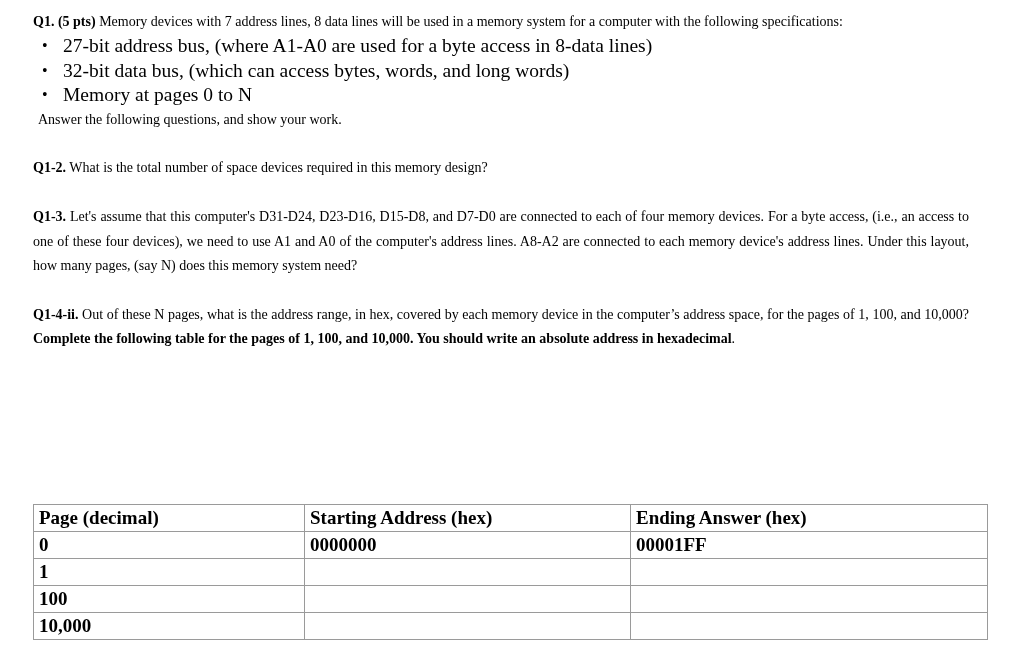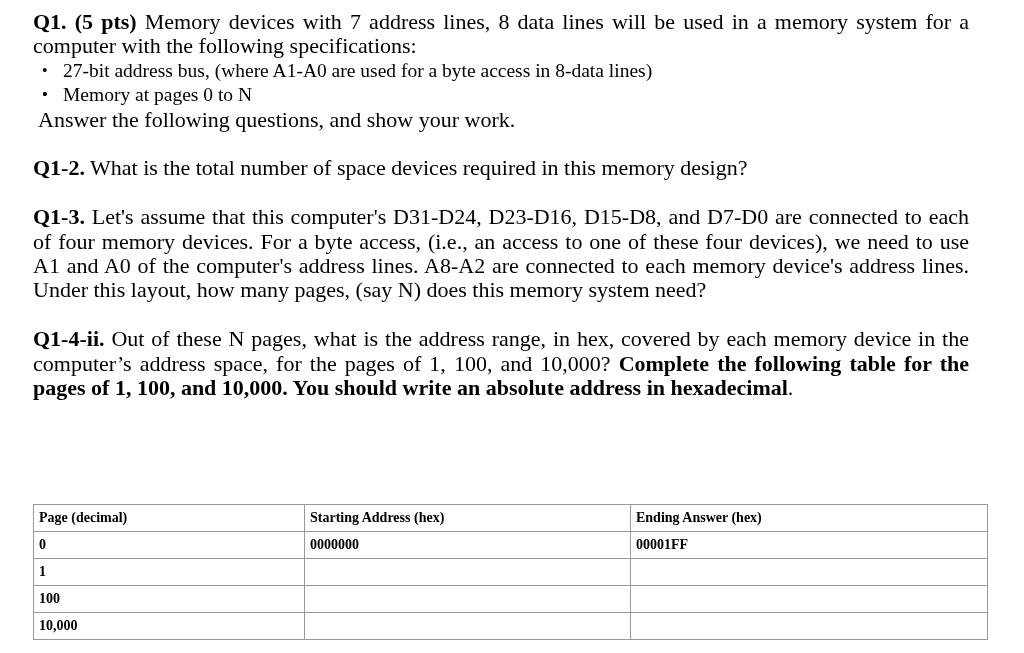--- a/index.html
+++ b/index.html
@@ -21,21 +21,21 @@
     background: #ffffff;
   }
   .content {
     position: absolute;
     left: 33px;
     top: 10px;
     width: 936px;
   }
   p {
     margin: 0;
-    font-size: 22px;
+    font-size: 14px;
     line-height: 24.4px;
   }
   .justify {
     text-align: justify;
     text-justify: inter-word;
   }
   b, .b {
     font-weight: bold;
   }
   .intro {
@@ -74,21 +74,21 @@
   table.addr-table {
     border-collapse: collapse;
     width: 936px;
     table-layout: fixed;
     background: #ffffff;
   }
   table.addr-table td {
     border: 1px solid #9a9a9a;
     height: 26px;
     padding: 0 0 0 5px;
-    font-size: 14px;
+    font-size: 19px;
     font-weight: bold;
     vertical-align: middle;
     line-height: 22px;
     white-space: nowrap;
     overflow: hidden;
   }
   table.addr-table tr.head td {
     font-weight: bold;
   }
   .col-a { width: 265px; }
@@ -99,21 +99,21 @@
 <body>
 
 <div class="page">
 
   <div class="content">
 
     <p class="intro"><b>Q1.</b> <b>(5 pts)</b><span> Memory devices with 7 address lines, 8 data lines will be used in a memory system for a computer with the following specifications:</span></p>
 
     <ul class="bullets">
       <li><span class="dot">•</span><span>27-bit address bus, (where A1-A0 are used for a byte access in 8-data lines)</span></li>
-      <li><span class="dot">•</span></li>
+      <li><span class="dot">•</span><span>32-bit data bus, (which can access bytes, words, and long words)</span></li>
       <li><span class="dot">•</span><span>Memory at pages 0 to N</span></li>
     </ul>
 
     <p class="answer-line">Answer the following questions, and show your work.</p>
 
 
     <div class="gap"></div>
 
     <p><b>Q1-2.</b><span> What is the total number of space devices required in this memory design?</span></p>
 

